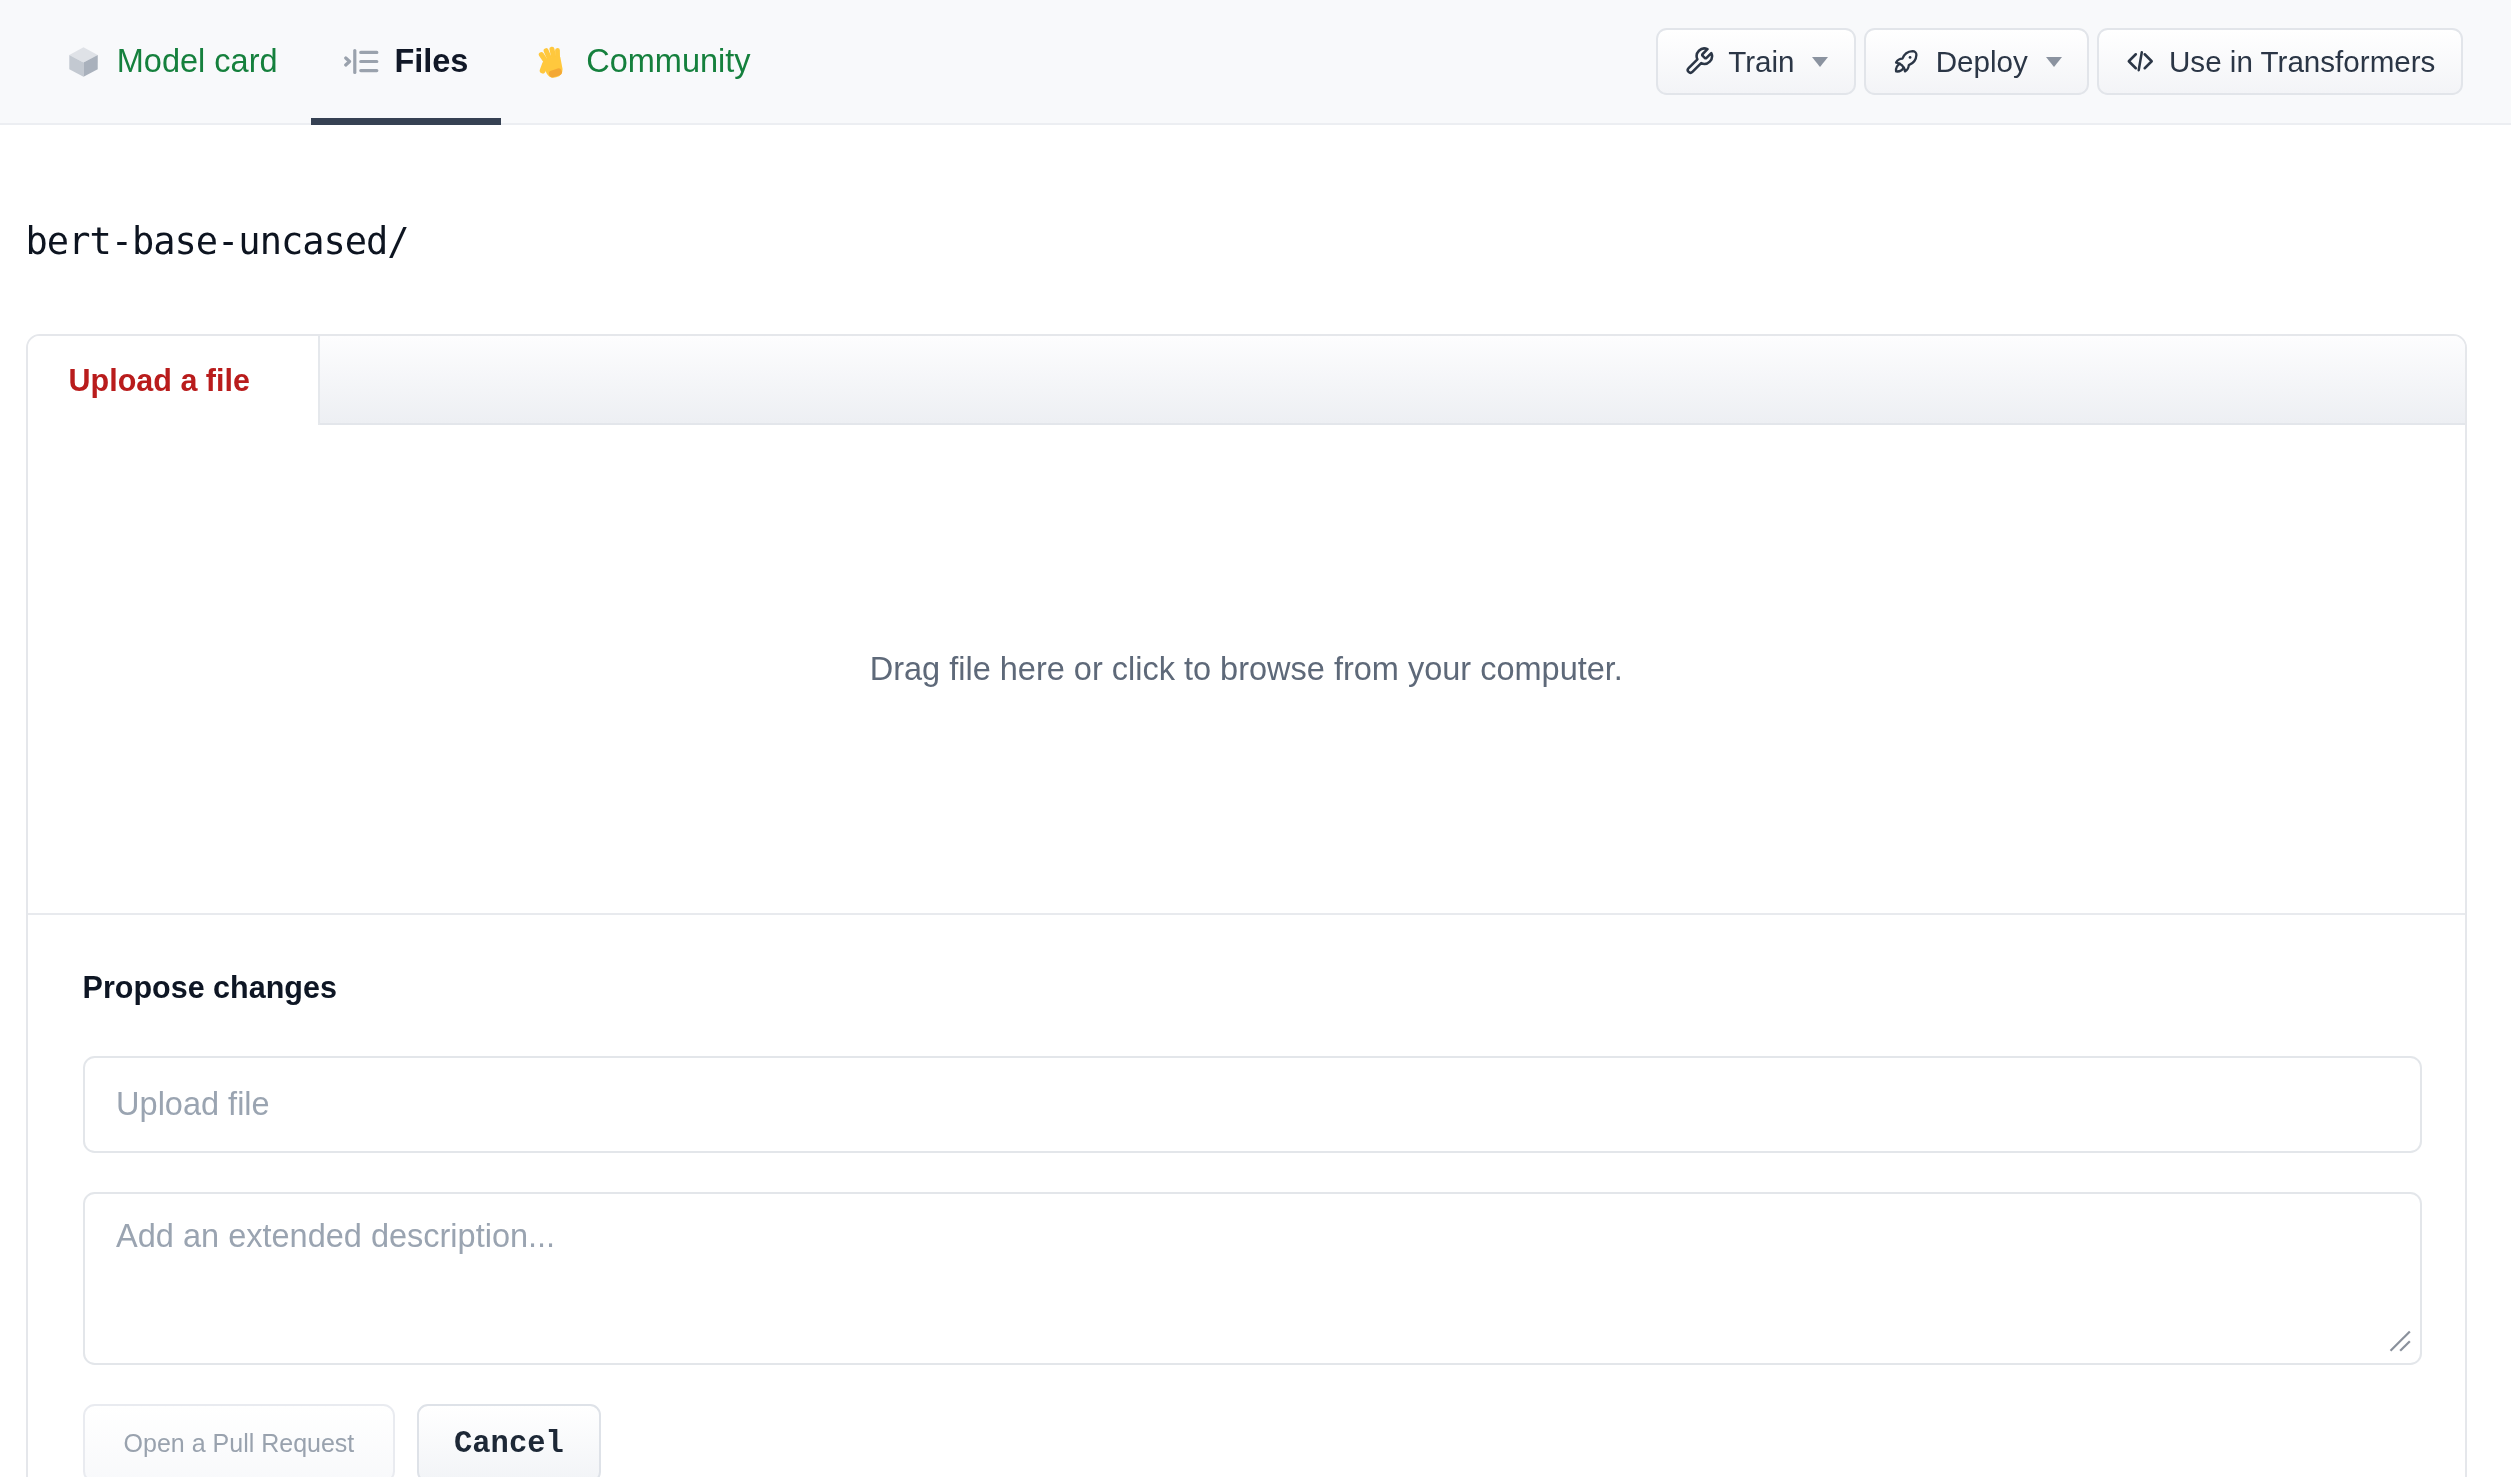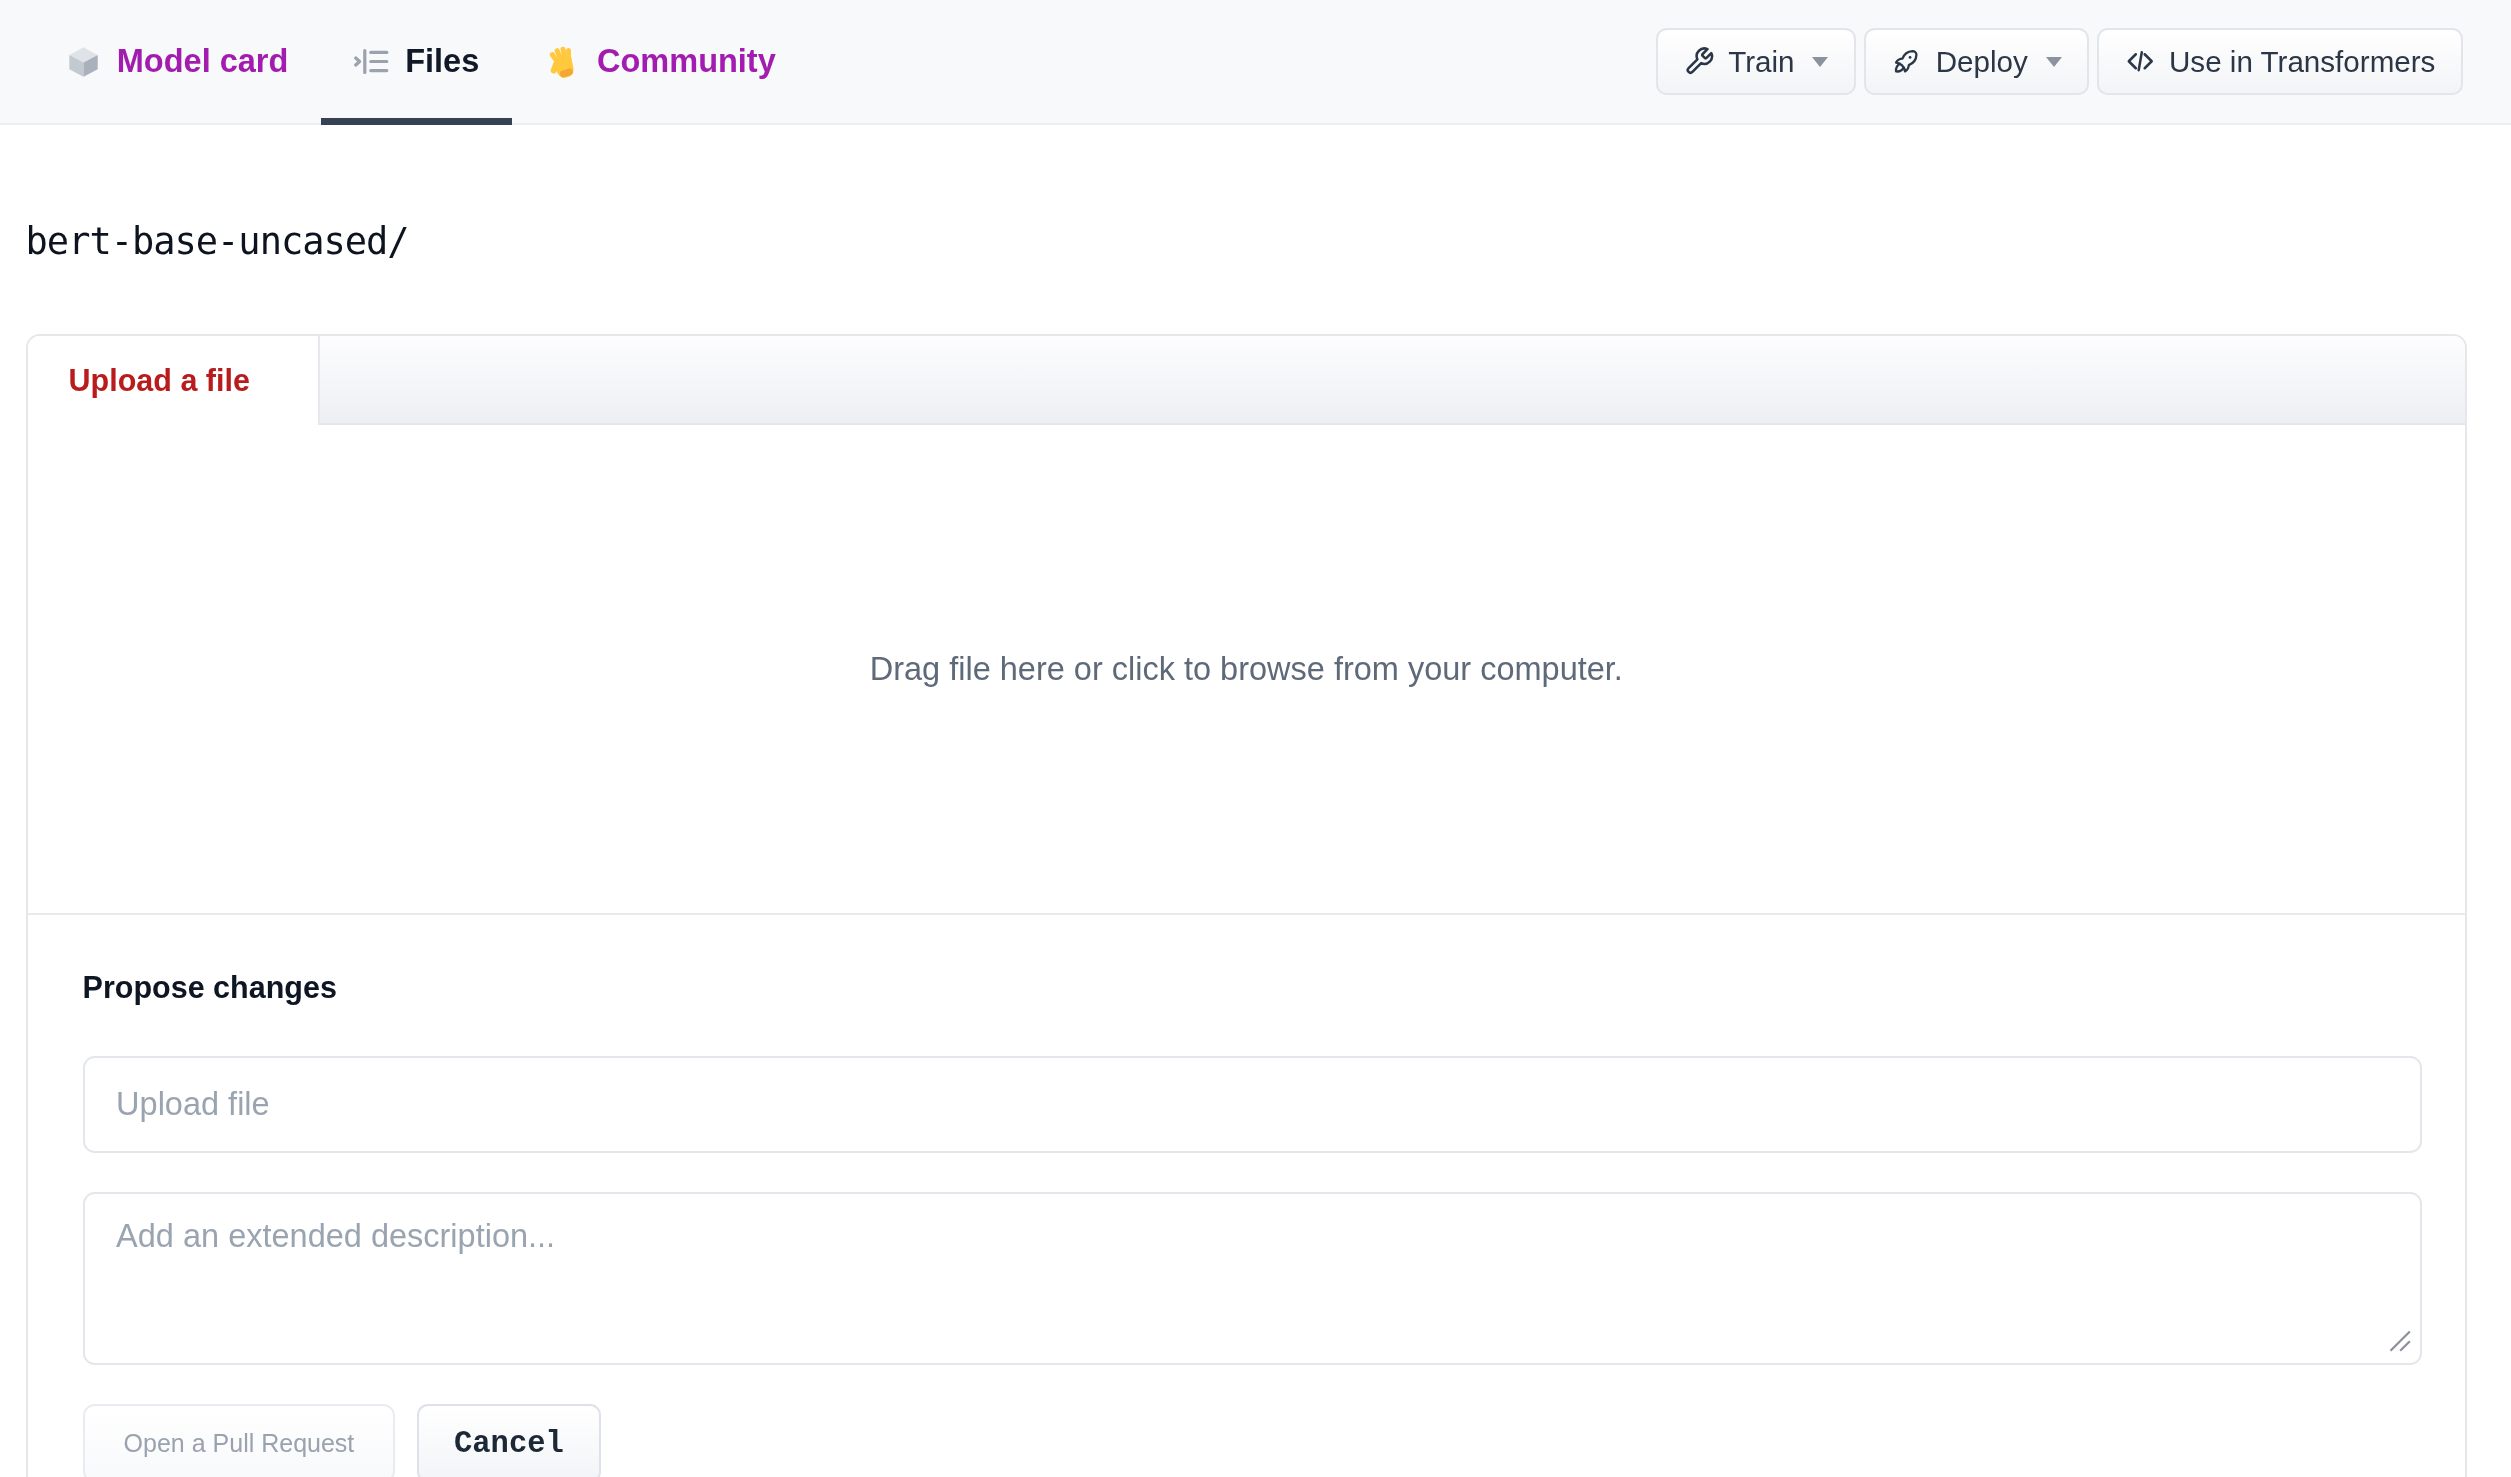--- a/index.html
+++ b/index.html
@@ -4,21 +4,21 @@
 <style>
   * { margin: 0; padding: 0; box-sizing: border-box; }
   html, body { width: 2512px; height: 1478px; background: #ffffff;
     font-family: "Liberation Sans", sans-serif; overflow: hidden; }
 
   
   .navbar { height: 125px; background: #f8f9fb; border-bottom: 2px solid #eceef2;
     display: flex; align-items: stretch; padding: 0 49px 0 33px; }
   .nav-tabs { display: flex; align-items: stretch; }
   .nav-tab { position: relative; display: flex; align-items: center; gap: 15.8px;
-    padding: 0 33px; font-size: 32.5px; color: #a21caf; cursor: pointer; white-space: nowrap; font-weight: bold; }
+    padding: 0 33px; font-size: 32.5px; color: #15803d; cursor: pointer; white-space: nowrap; }
   .nav-tab.active { color: #111827; font-weight: 700; }
   .tab-underline { position: absolute; left: 0; right: 0; bottom: -2px; height: 6.9px;
     background: #364153; }
   .nav-icon { display: flex; align-items: center; }
 
   .nav-actions { margin-left: auto; display: flex; align-items: center; gap: 8px; }
   .action-btn { height: 67px; display: flex; align-items: center; gap: 13.8px;
     padding: 0 25.6px; border: 2px solid #e2e5ea; border-radius: 10.8px;
     background: linear-gradient(180deg, #ffffff 0%, #f3f4f7 100%);
     font-size: 29.6px; color: #2b3646; cursor: pointer; white-space: nowrap;

